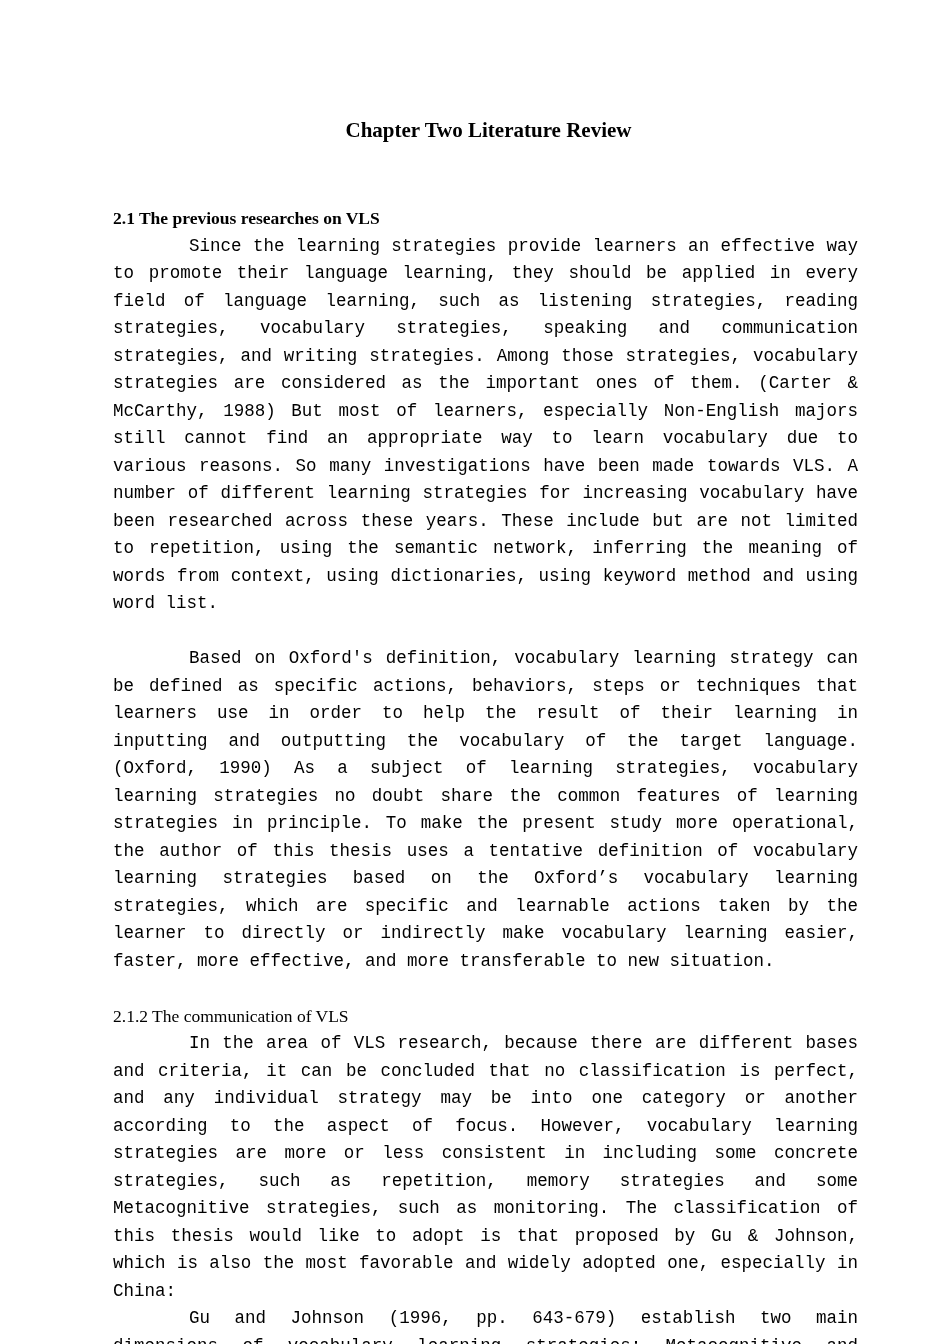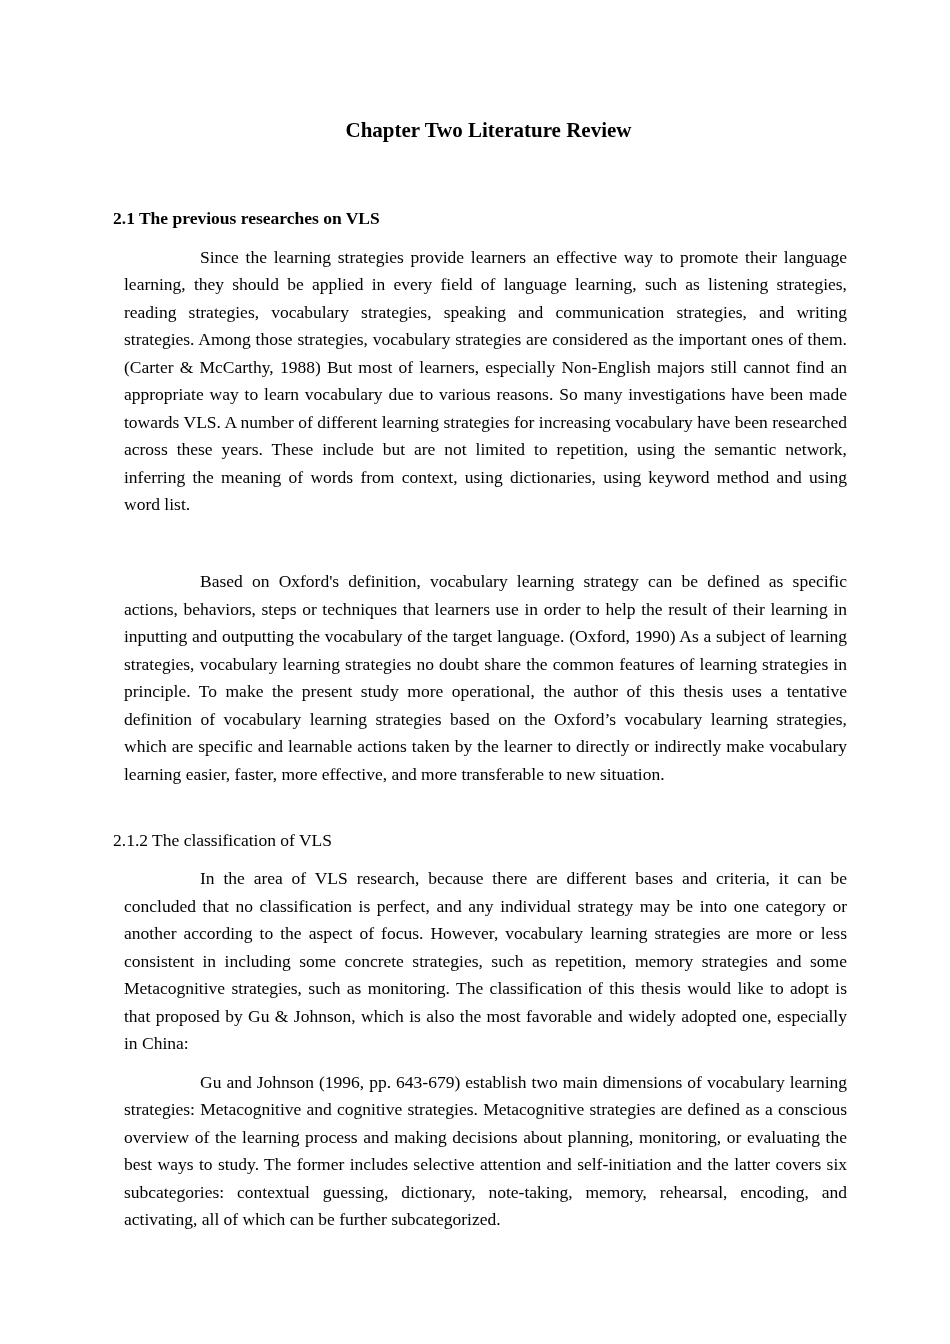--- a/index.html
+++ b/index.html
@@ -44,26 +44,27 @@
       line-height: 27.5px;
       margin: 0;
     }
     .subsection-heading {
       font-weight: normal;
       font-size: 17.5px;
       line-height: 27.5px;
       margin: 0;
     }
     p.body {
-      margin: 11px;
+      margin: 0;
       font-size: 17.5px;
       line-height: 27.5px;
       text-align: justify;
       text-indent: 76px;
       hyphens: manual;
+      font-family: Liberation Mono, monospace;
     }
     .spacer {
       height: 27.5px;
     }
   </style>
 </head>
 <body>
 
 <div class="page">
   <h1 class="chapter-title">Chapter Two Literature Review</h1>
@@ -76,18 +77,18 @@
 
     <div class="spacer"></div>
 
     <div>
       <p class="body">Based on Oxford's definition, vocabulary learning strategy can be defined as specific actions, behaviors, steps or techniques that learners use in order to help the result of their learning in inputting and outputting the vocabulary of the target language. (Oxford, 1990) As a subject of learning strategies, vocabulary learning strategies no doubt share the common features of learning strategies in principle. To make the present study more operational, the author of this thesis uses a tentative definition of vocabulary learning strategies based on the Oxford’s vocabulary learning strategies, which are specific and learnable actions taken by the learner to directly or indirectly make vocabulary learning easier, faster, more effective, and more transferable to new situation.</p>
     </div>
 
     <div class="spacer"></div>
 
     <div>
-      <h3 class="subsection-heading">2.1.2 The classification of VLS</h3>
+      <h3 class="subsection-heading">2.1.2 The communication of VLS</h3>
       <p class="body">In the area of VLS research, because there are different bases and criteria, it can be concluded that no classification is perfect, and any individual strategy may be into one category or another according to the aspect of focus. However, vocabulary learning strategies are more or less consistent in including some concrete strategies, such as repetition, memory strategies and some Metacognitive strategies, such as monitoring. The classification of this thesis would like to adopt is that proposed by Gu &amp; Johnson, which is also the most favorable and widely adopted one, especially in China:</p>
       <p class="body">Gu and Johnson (1996, pp. 643-679) establish two main dimensions of vocabulary learning strategies: Metacognitive and cognitive strategies. Metacognitive strategies are defined as a conscious overview of the learning process and making decisions about planning, monitoring, or evaluating the best ways to study. The former includes selective attention and self-initiation and the latter covers six subcategories: contextual guessing, dictionary, note-taking, memory, rehearsal, encoding, and activating, all of which can be further subcategorized.</p>
     </div>
   </div>
 </div>
 
 </body></html>

